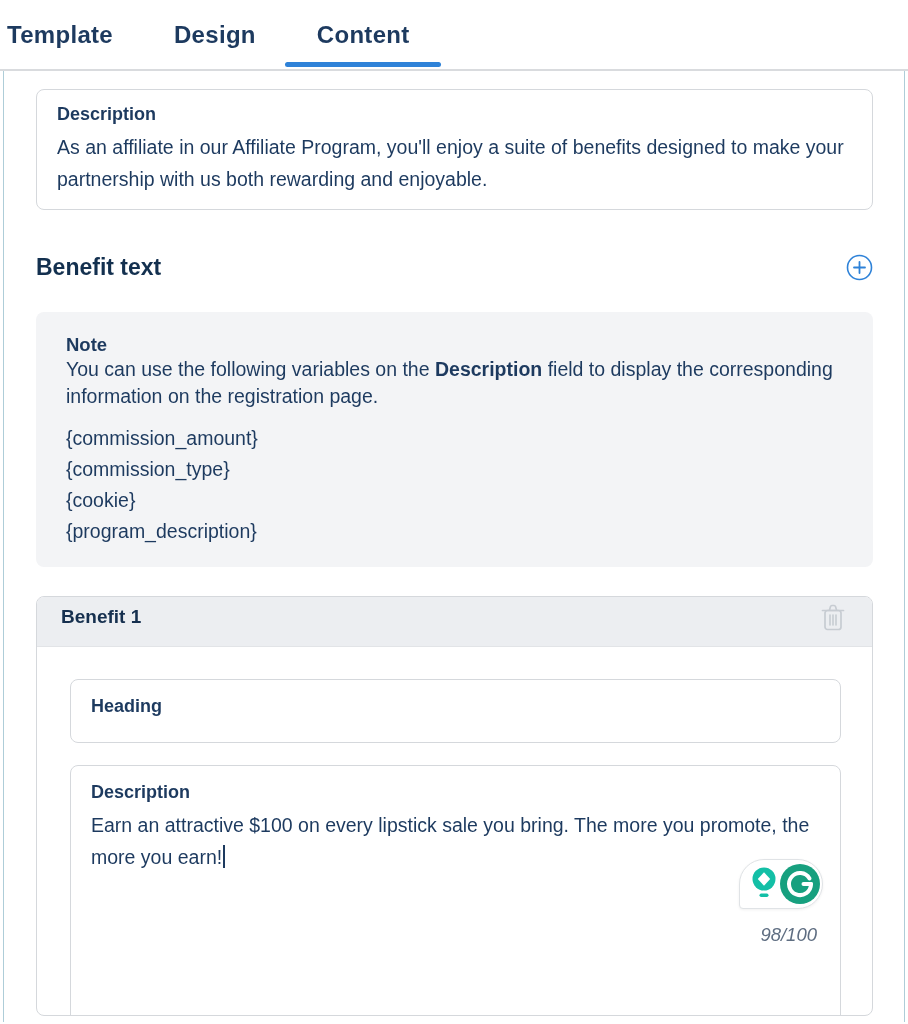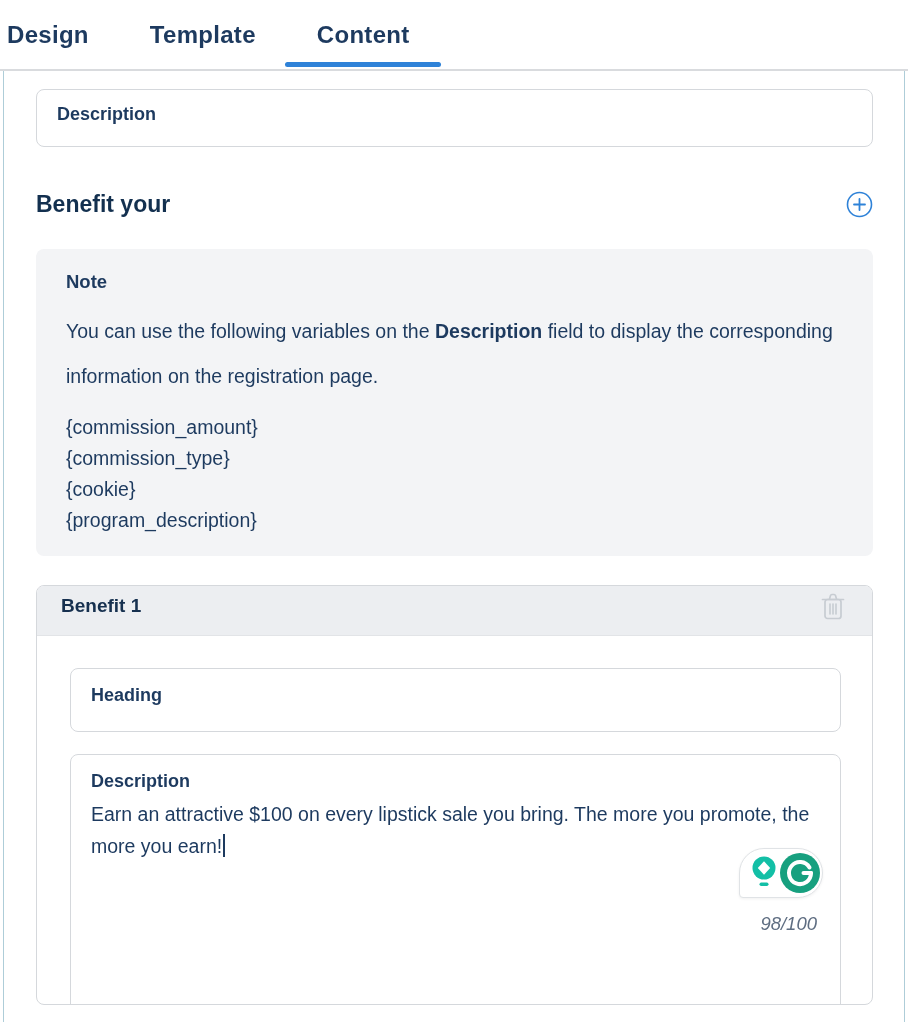--- a/index.html
+++ b/index.html
@@ -99,25 +99,25 @@
 
   
   .note-box {
     background: #f3f4f6;
     border-radius: 8px;
     padding: 22px 30px 20px 30px;
   }
   .note-label {
     font-size: 18.5px;
     font-weight: bold;
-    margin-bottom: 16px;
+    margin-bottom: 0;
   }
   .note-text {
     font-size: 19.5px;
-    line-height: 45px;
+    line-height: 27px;
     max-width: 790px;
   }
   .note-vars {
     margin-top: 13px;
     font-size: 19.5px;
     line-height: 31px;
   }
 
   
   .benefit-card {
@@ -195,39 +195,40 @@
     color: #5f6e82;
   }
 </style>
 </head>
 <body>
 
 <div class="page">
 
   <div class="tabbar">
     <div class="tab">
+      <span>Template</span>
+    </div>
+    <div class="tab">
       <span>Design</span>
-    </div>
-    <div class="tab">
-      <span>Template</span>
     </div>
     <div class="tab">
       <span>Content</span>
       <div class="tab-underline"></div>
     </div>
   </div>
 
   <div class="panel">
 
     <div class="field-card">
       <div class="field-label">Description</div>
+      <div class="field-value">As an affiliate in our Affiliate Program, you'll enjoy a suite of benefits designed to make your partnership with us both rewarding and enjoyable.</div>
     </div>
 
     <div class="section-row">
-      <div class="section-title">Benefit your</div>
+      <div class="section-title">Benefit text</div>
       <button class="add-benefit">
         <span>
           <svg width="27" height="27" viewBox="0 0 27 27">
             <circle cx="13.5" cy="13.5" r="12" fill="none" stroke="#2e82d8" stroke-width="1.6"></circle>
             <line x1="13.5" y1="8" x2="13.5" y2="19" stroke="#2e82d8" stroke-width="1.8" stroke-linecap="round"></line>
             <line x1="8" y1="13.5" x2="19" y2="13.5" stroke="#2e82d8" stroke-width="1.8" stroke-linecap="round"></line>
           </svg>
         </span>
       </button>
     </div>

